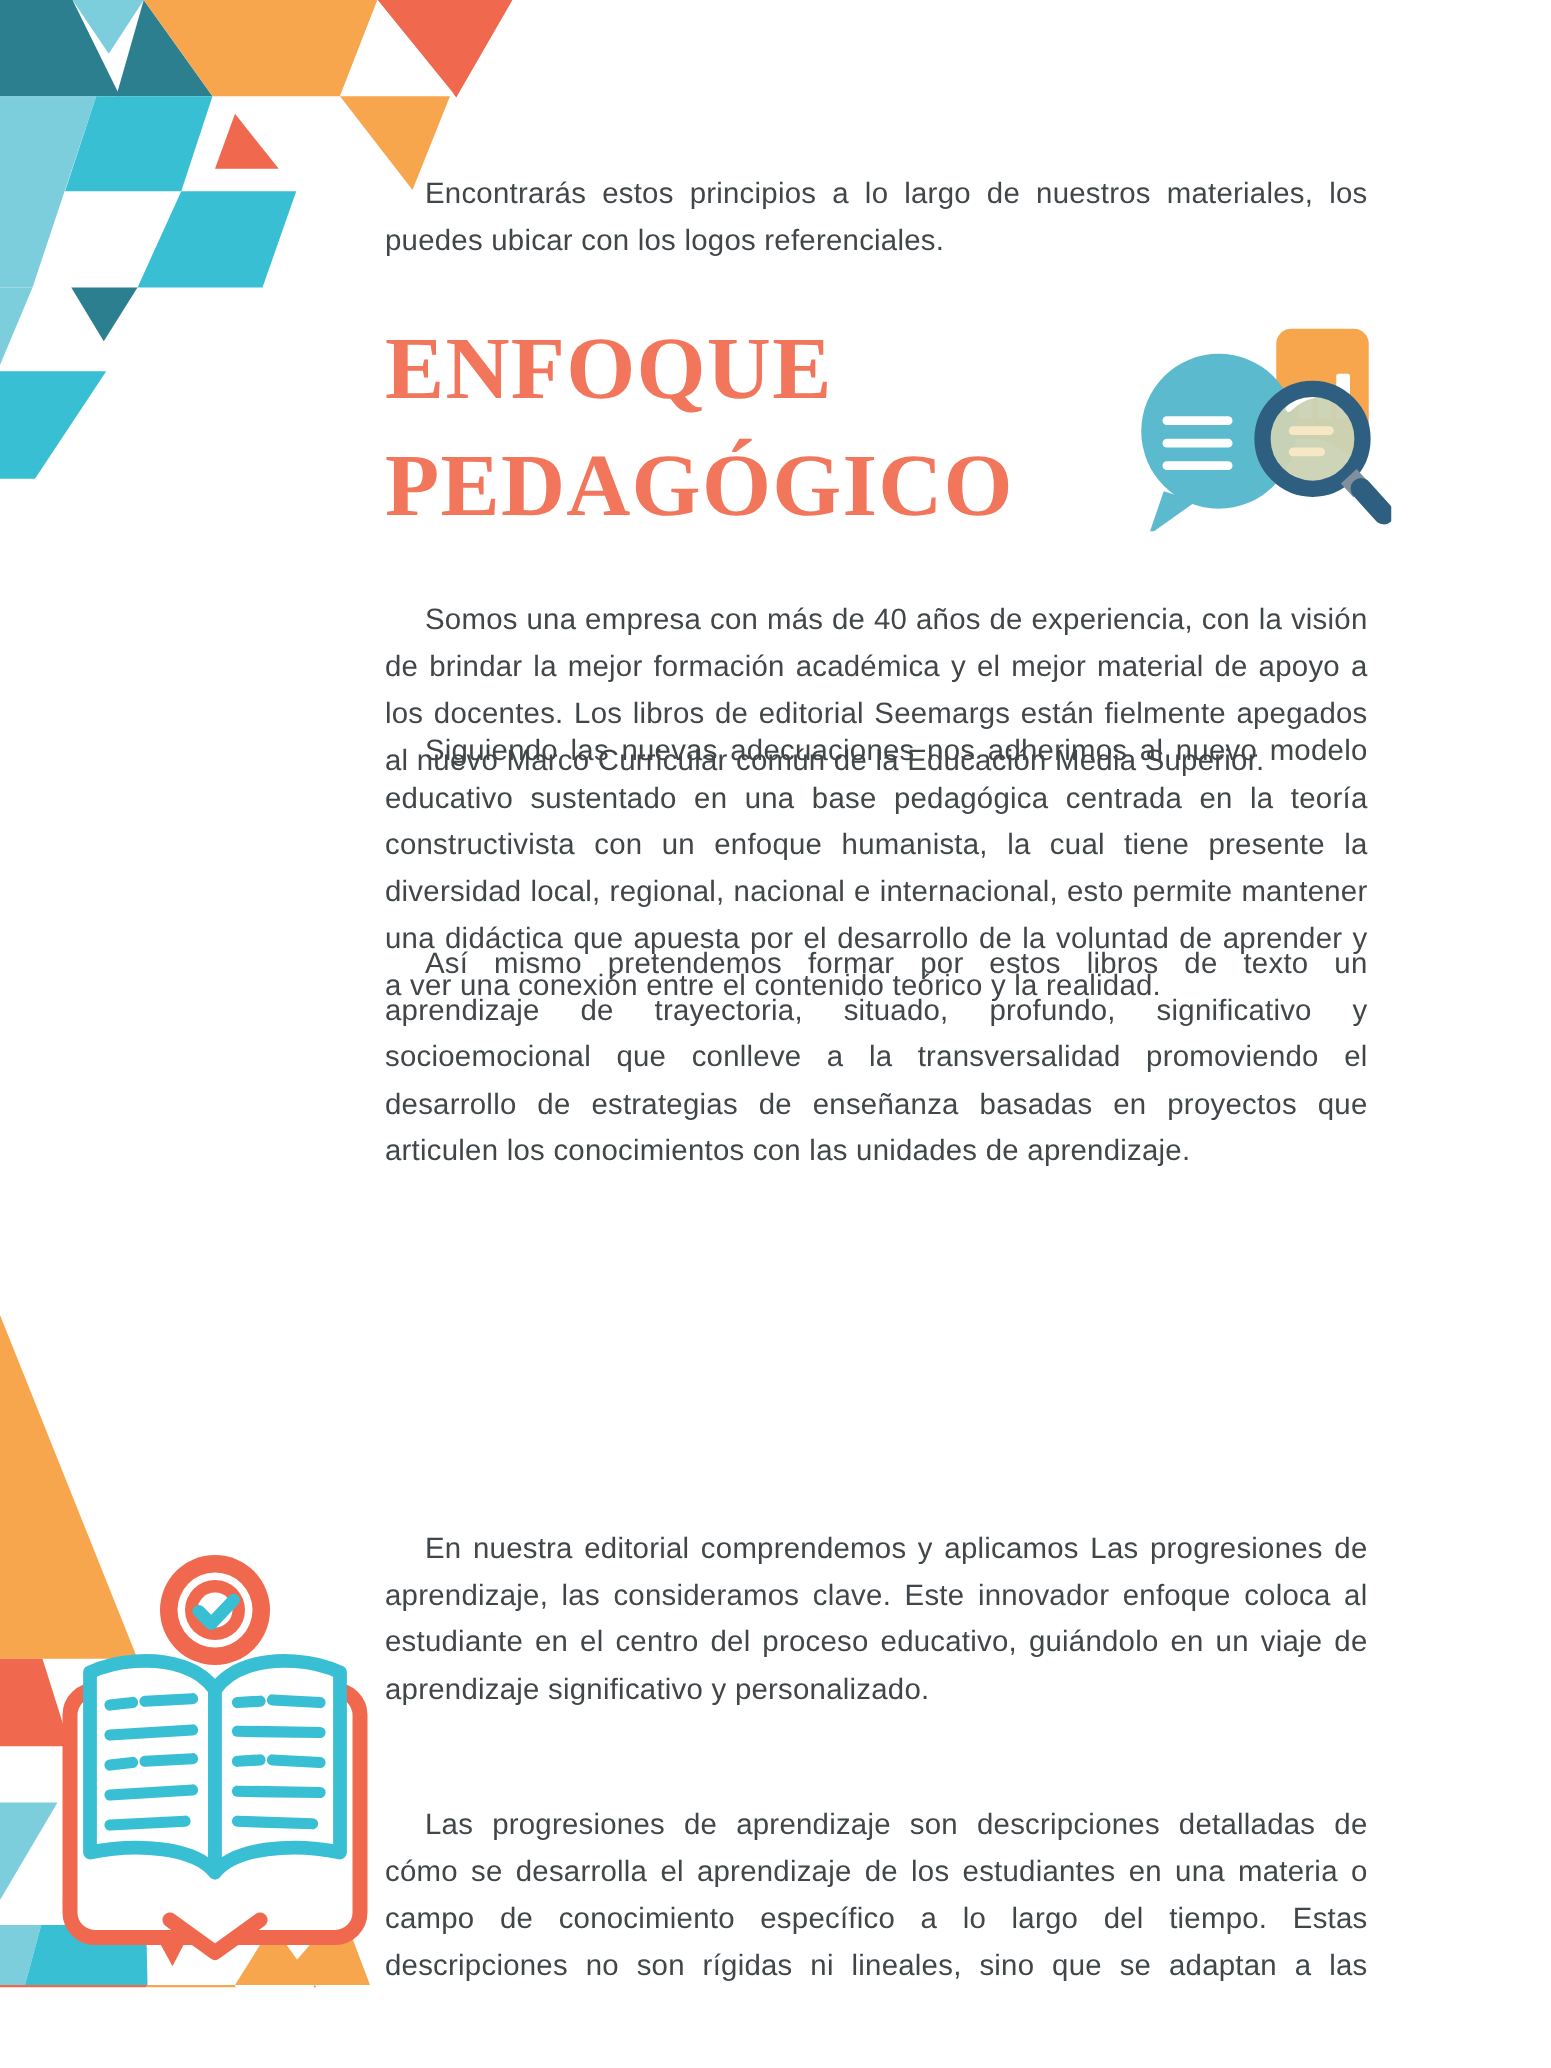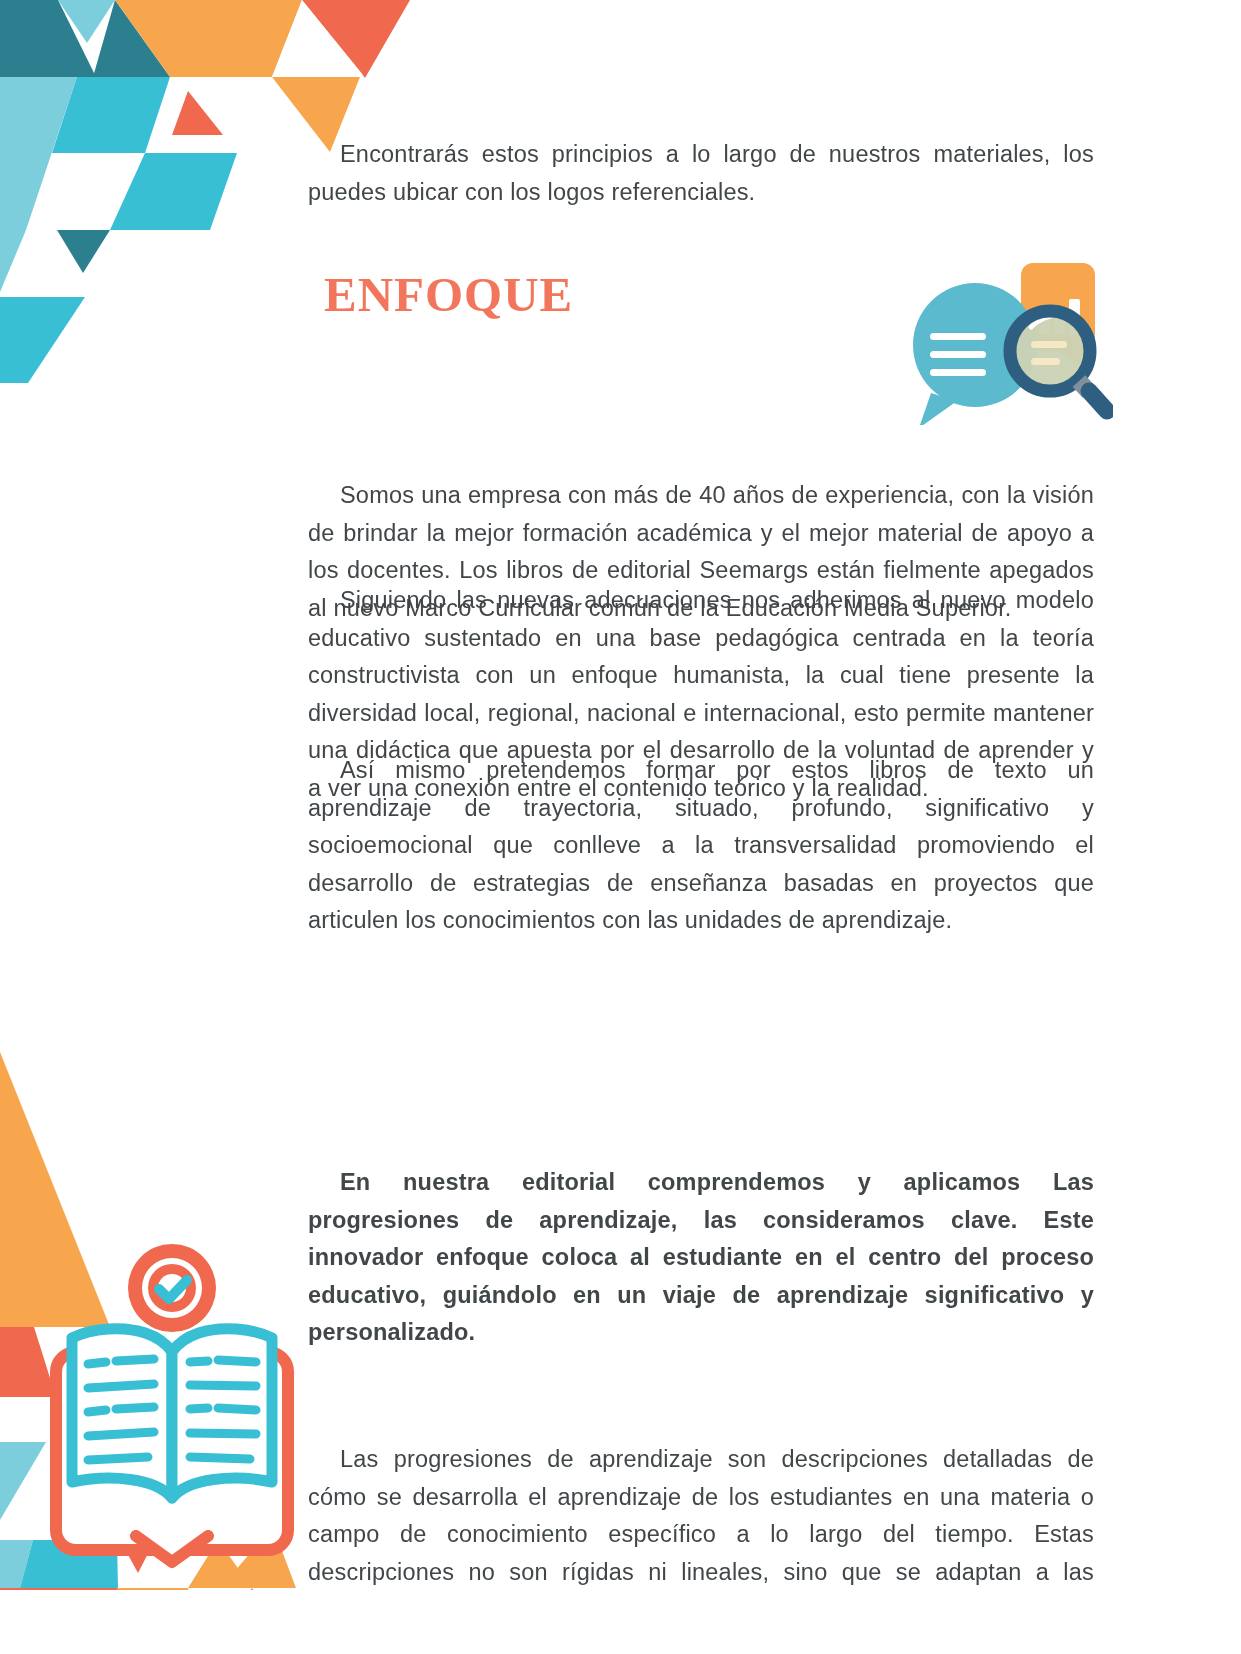--- a/index.html
+++ b/index.html
@@ -40,24 +40,24 @@
     color:var(--text);
     font-size:23.5px;
     line-height:37.5px;
     letter-spacing:.2px;
     text-align:justify;
     font-weight:300;
   }
   .textblock p{text-indent:32px;}
   .title{
     position:absolute;
-    left:324px;
+    left:308px;
     font-family:"Liberation Serif", serif;
     font-weight:700;
-    font-size:49px;
+    font-size:71px;
     line-height:94px;
     letter-spacing:1px;
     color:var(--coral-title);
     white-space:nowrap;
   }
   .header-icon{position:absolute;left:893px;top:245px;}
   .book-icon{position:absolute;left:40px;top:1240px;}
 </style>
 </head>
 <body>
@@ -99,20 +99,21 @@
     <polygon class="f-white" points="188,608 252,608 208,674"></polygon>
     <polygon class="f-coral" points="252,608 282,674 208,674"></polygon>
   </svg>
 
   <div class="textblock" style="top:136px;">
     <p>Encontrarás estos principios a lo largo de nuestros materiales, los puedes ubicar con los logos referenciales.</p>
   </div>
 
   <div class="title" style="top:248px;">
     <div>ENFOQUE</div>
+    <div>PEDAGÓGICO</div>
   </div>
 
   <svg class="header-icon" width="220" height="180" viewBox="0 0 220 180" aria-hidden="true">
 
     <g>
       <rect x="128" y="18" width="74" height="88" rx="12" fill="var(--orange)"></rect>
       <polygon points="188,100 200,126 160,104" fill="var(--orange)"></polygon>
       <rect x="146" y="74" width="11" height="16" rx="2" fill="#fff"></rect>
       <rect x="161" y="64" width="11" height="26" rx="2" fill="#fff"></rect>
       <rect x="176" y="54" width="11" height="36" rx="2" fill="#fff"></rect>
@@ -177,20 +178,20 @@
       <line x1="150" y1="122" x2="168" y2="121"></line>
         <line x1="178" y1="120" x2="216" y2="122"></line>
       <line x1="150" y1="145" x2="216" y2="146"></line>
       <line x1="150" y1="169" x2="168" y2="168"></line>
         <line x1="178" y1="168" x2="216" y2="170"></line>
       <line x1="150" y1="193" x2="216" y2="194"></line>
       <line x1="150" y1="217" x2="210" y2="219"></line>
     </g>
   </svg>
 
-  <div class="textblock" style="top:1164px;font-weight:bold;">
+  <div class="textblock" style="top:1220px;">
     <p>En nuestra editorial comprendemos y aplicamos Las progresiones de aprendizaje, las consideramos clave. Este innovador enfoque coloca al estudiante en el centro del proceso educativo, guiándolo en un viaje de aprendizaje significativo y personalizado.</p>
   </div>
   <div class="textblock" style="top:1396px;margin-top:45px;">
     <p>Las progresiones de aprendizaje son descripciones detalladas de cómo se desarrolla el aprendizaje de los estudiantes en una materia o campo de conocimiento específico a lo largo del tiempo. Estas descripciones no son rígidas ni lineales, sino que se adaptan a las necesidades e intereses de cada alumno, permitiendo un aprendizaje</p>
   </div>
 
 </div>
 
 </body></html>

